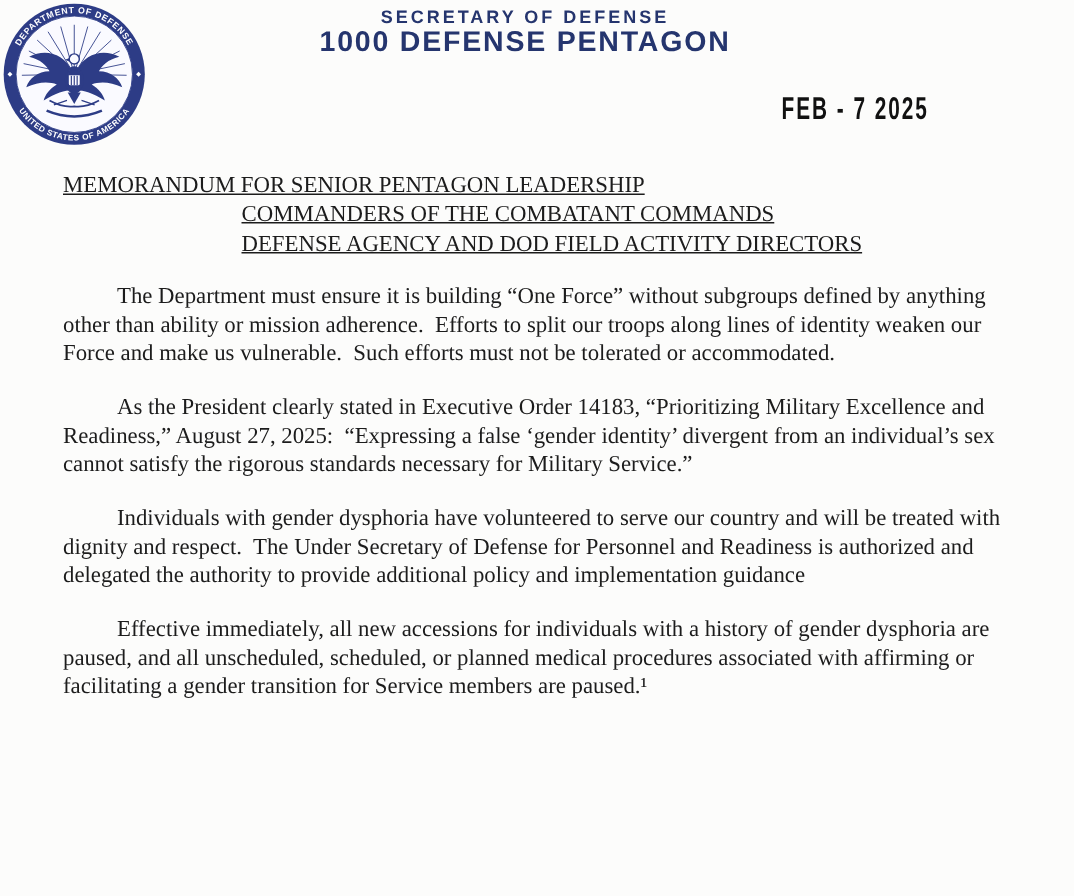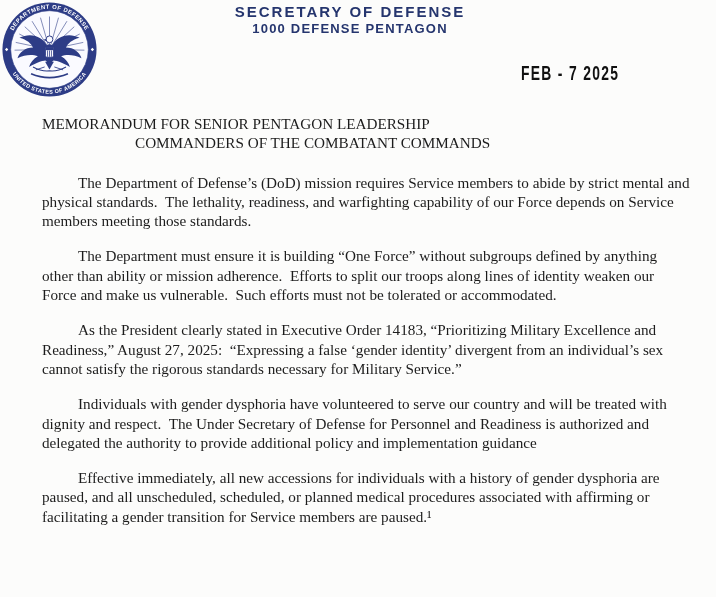--- a/index.html
+++ b/index.html
@@ -18,39 +18,39 @@
 
   
   .letterhead {
     position: absolute; top: 3px; left: 0; width: 716px;
     box-sizing: border-box; padding-right: 16px;
     text-align: center;
     font-family: "Liberation Sans", "DejaVu Sans", sans-serif;
     font-weight: bold; color: #25356e;
     line-height: 17px;
   }
-  .letterhead .office   { font-size: 15px; letter-spacing: 2px; }
-  .letterhead .addr     { font-size: 13px; letter-spacing: 1.2px; }
+  .letterhead .office   { font-size: 12px; letter-spacing: 2px; }
+  .letterhead .addr     { font-size: 19px; letter-spacing: 1.2px; }
 
   
   .datestamp {
     position: absolute; left: 521px; top: 61px;
     font-family: "Liberation Sans", "DejaVu Sans", sans-serif;
     font-weight: bold; font-size: 21px; color: #111;
     letter-spacing: 2px; white-space: nowrap;
     transform: scaleX(0.66); transform-origin: left top;
   }
 
   
   .memo-body {
     position: absolute; left: 42px; top: 114px; width: 650px;
     font-size: 15.2px; line-height: 19.3px;
   }
-  .memo-line { white-space: pre-wrap; }
-  .memo-line.cont { margin-left: 93px; }
+  .memo-line { white-space: pre-wrap; text-decoration: underline; }
+  .memo-line.cont { margin-left: 119px; }
   .subject { margin-top: 24px; white-space: pre-wrap; }
   .para {
     margin: 16px 0 0 0;
     text-indent: 36px;
     white-space: pre-wrap;
   }
   .para.first { margin-top: 20px; }
 </style>
 </head>
 <body>
@@ -116,23 +116,23 @@
     <div class="office">SECRETARY OF DEFENSE</div>
     <div class="addr">1000 DEFENSE PENTAGON</div>
   </div>
 
   <div class="datestamp">FEB - 7 2025</div>
 
   <div class="memo-body">
     <div class="memo-for">
       <div class="memo-line">MEMORANDUM FOR SENIOR PENTAGON LEADERSHIP</div>
       <div class="memo-line cont">COMMANDERS OF THE COMBATANT COMMANDS</div>
+      <div class="memo-line cont">DEFENSE AGENCY AND DOD FIELD ACTIVITY DIRECTORS</div>
     </div>
 
 
-    <p class="para first">The Department of Defense’s (DoD) mission requires Service members to abide by strict mental and physical standards.  The lethality, readiness, and warfighting capability of our Force depends on Service members meeting those standards.</p>
     <p class="para">The Department must ensure it is building “One Force” without subgroups defined by anything other than ability or mission adherence.  Efforts to split our troops along lines of identity weaken our Force and make us vulnerable.  Such efforts must not be tolerated or accommodated.</p>
     <p class="para">As the President clearly stated in Executive Order 14183, “Prioritizing Military Excellence and Readiness,” August 27, 2025:  “Expressing a false ‘gender identity’ divergent from an individual’s sex cannot satisfy the rigorous standards necessary for Military Service.”</p>
     <p class="para">Individuals with gender dysphoria have volunteered to serve our country and will be treated with dignity and respect.  The Under Secretary of Defense for Personnel and Readiness is authorized and delegated the authority to provide additional policy and implementation guidance</p>
     <p class="para">Effective immediately, all new accessions for individuals with a history of gender dysphoria are paused, and all unscheduled, scheduled, or planned medical procedures associated with affirming or facilitating a gender transition for Service members are paused.¹</p>
   </div>
 
 </div>
 
 </body></html>

